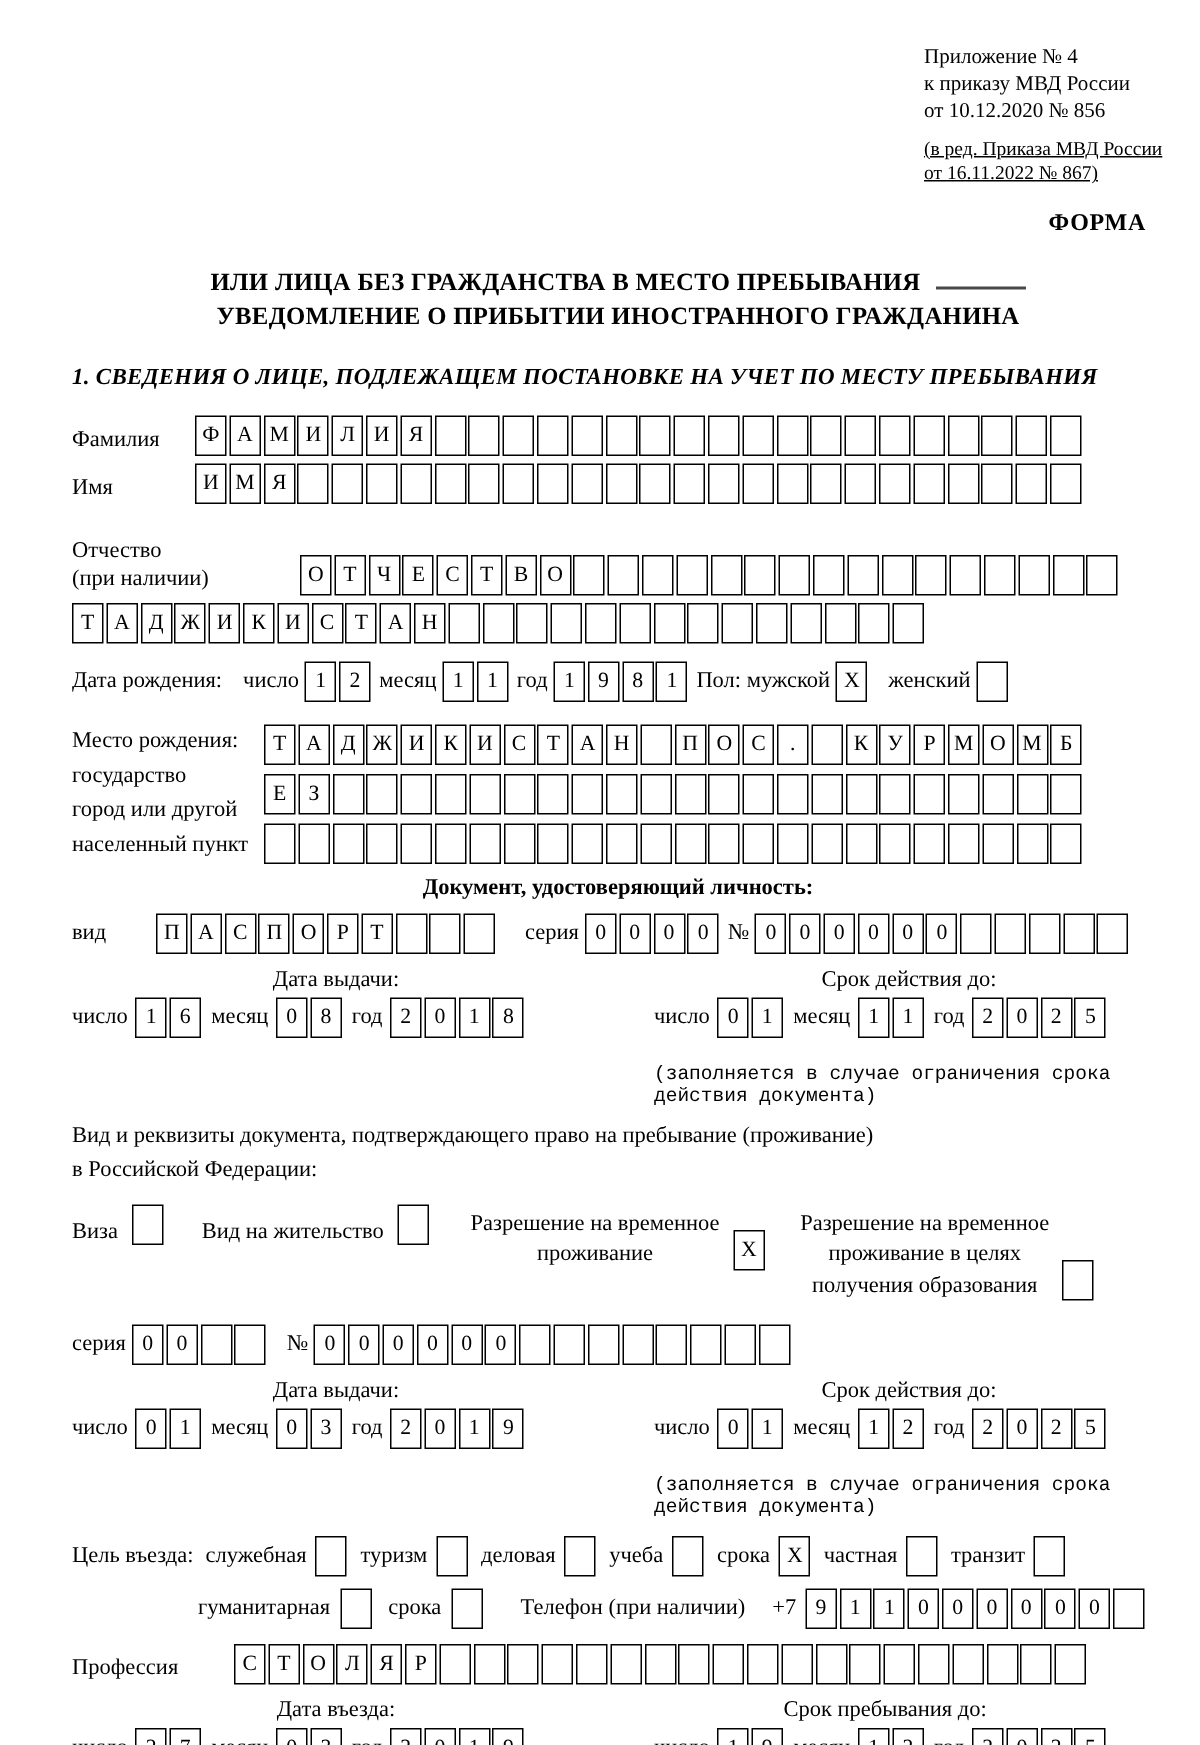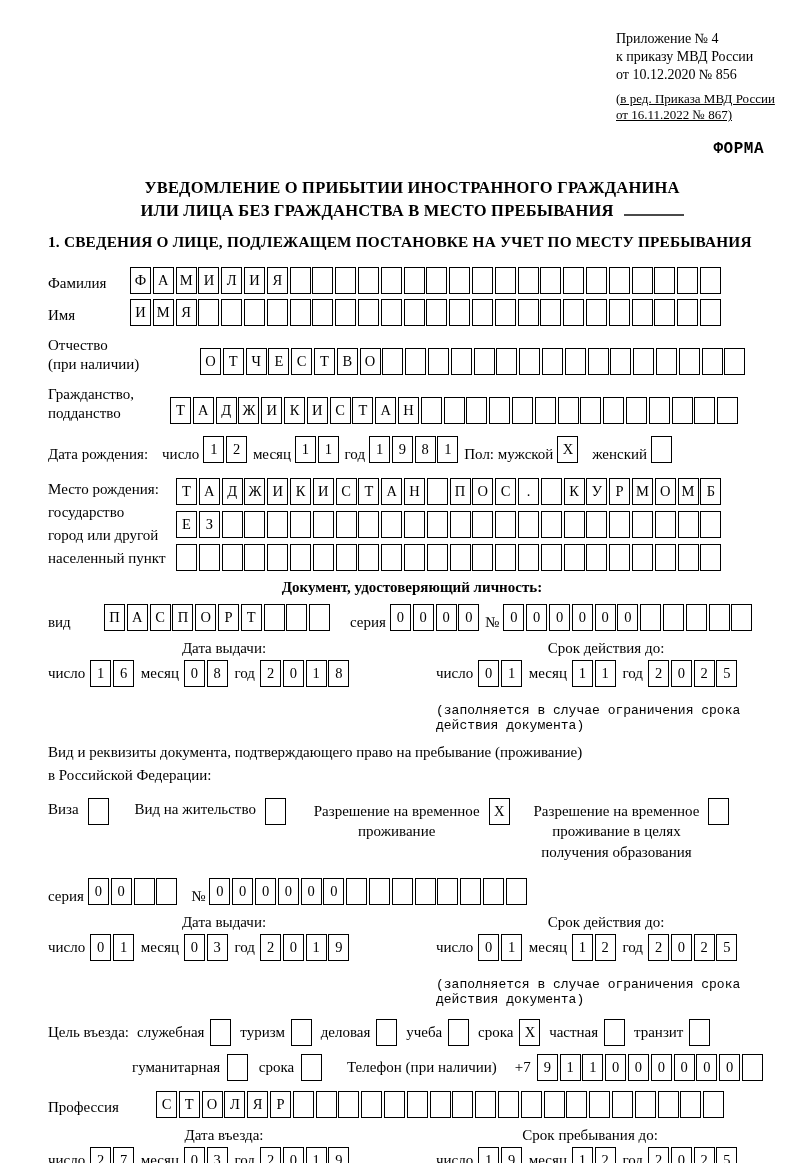--- a/index.html
+++ b/index.html
@@ -2,48 +2,48 @@
 <html><head>
 <meta charset="utf-8">
 <style>
   html,body{margin:0;padding:0;background:#ffffff;}
   body{width:800px;font-family:"Liberation Serif", serif;color:#000;}
   .page{width:800px;min-height:1163px;box-sizing:border-box;padding:30px 24px 20px 48px;position:relative;background:#fff;}
 
   
   .annex{margin-left:568px;font-size:14px;line-height:1.3;}
   .annex-note{margin-left:568px;font-size:13px;line-height:1.3;margin-top:6px;text-decoration:underline;}
-  .forma{text-align:right;padding-right:12px;font-weight:bold;font-size:16px;margin-top:16px;letter-spacing:.5px;font-family:Liberation Mono, monospace;}
+  .forma{text-align:right;padding-right:12px;font-weight:bold;font-size:16px;margin-top:16px;letter-spacing:.5px;}
   .title{text-align:center;font-weight:bold;font-size:16.5px;line-height:1.4;margin-top:18px;letter-spacing:.2px;}
   .blank-line{display:inline-block;width:60px;height:13px;border-bottom:2.5px solid #4a4a4a;margin-left:10px;}
-  .section{font-weight:bold;font-size:15.3px;margin-top:10px;margin-bottom:16px;letter-spacing:.2px;}
+  .section{font-weight:bold;font-size:15.3px;margin-top:20px;margin-bottom:16px;letter-spacing:.2px;font-style:italic;}
 
   
   .frow{display:flex;align-items:flex-end;margin-bottom:5px;}
   .flabel{font-size:15px;line-height:1.3;padding-top:5px;flex:none;}
   .cells{display:flex;flex:none;}
   .cell{width:19px;height:25px;border:1.7px solid #000;margin-right:1.8px;display:inline-flex;align-items:center;justify-content:center;font-size:14.5px;flex:none;background:#fff;}
-  .inline{display:flex;align-items:flex-end;font-size:15px;}
+  .inline{display:flex;align-items:center;font-size:15px;}
   .inline .cells{margin:0 4px;}
   .gap8{width:8px;flex:none;} .gap14{width:14px;flex:none;}
 
   
   .dates{display:flex;margin:9px 0 2px;}
   .dcol{display:flex;flex-direction:column;}
   .dcol-left{width:352px;flex:none;}
   .dcol-right{margin-left:36px;}
   .dtitle{text-align:center;font-size:15px;margin-bottom:3px;}
   .dfields{display:flex;align-items:center;font-size:15px;}
   .dfields .cells{margin:0 5px;}
   .note-right{text-align:left;font-size:13px;margin-top:16px;padding-right:6px;font-family:Liberation Mono, monospace;}
 
   
   .intro{font-size:15px;line-height:1.55;margin-top:8px;}
   .permits{display:flex;align-items:flex-start;margin:10px 0 16px;}
-  .pitem{display:flex;align-items:flex-start;font-size:15px;}
+  .pitem{display:flex;align-items:flex-end;font-size:15px;}
   .plabel{padding-top:4px;}
   .plabel.multi{text-align:center;line-height:1.35;}
   .pitem .cells{margin-left:9px;margin-top:1px;}
 
   
   .purpose{display:flex;align-items:center;font-size:15px;margin:12px 0 4px;flex-wrap:nowrap;}
   .purpose .cells{margin:0 7px 0 6px;}
   .purpose2{display:flex;align-items:center;font-size:15px;margin:8px 0 6px;padding-left:84px;}
   .purpose2 .cells{margin:0 9px 0 7px;}
   .phone-label{margin-left:14px;}
@@ -60,22 +60,22 @@
     <div>к приказу МВД России</div>
     <div>от 10.12.2020 № 856</div>
   </div>
   <div class="annex-note">
     <div>(в ред. Приказа МВД России</div>
     <div>от 16.11.2022 № 867)</div>
   </div>
   <div class="forma">ФОРМА</div>
 
   <div class="title">
+    <div><span>ИЛИ ЛИЦА БЕЗ ГРАЖДАНСТВА В МЕСТО ПРЕБЫВАНИЯ</span><span class="blank-line"></span></div>
     <div>УВЕДОМЛЕНИЕ О ПРИБЫТИИ ИНОСТРАННОГО ГРАЖДАНИНА</div>
-    <div><span>ИЛИ ЛИЦА БЕЗ ГРАЖДАНСТВА В МЕСТО ПРЕБЫВАНИЯ</span><span class="blank-line"></span></div>
   </div>
 
   <div class="section">1. СВЕДЕНИЯ О ЛИЦЕ, ПОДЛЕЖАЩЕМ ПОСТАНОВКЕ НА УЧЕТ ПО МЕСТУ ПРЕБЫВАНИЯ</div>
 
   <div class="frow">
     <span class="flabel" style="width:82px;">Фамилия</span>
     <span class="cells">
         <span class="cell">Ф</span>
         <span class="cell">А</span>
         <span class="cell">М</span>
@@ -131,21 +131,21 @@
         <span class="cell"></span>
         <span class="cell"></span>
         <span class="cell"></span>
         <span class="cell"></span>
         <span class="cell"></span>
         <span class="cell"></span>
       </span>
   </div>
 
   <div class="frow">
-    <span class="flabel" style="width:152px;">
+    <span class="flabel" style="width:152px;margin-top:12px;">
       <span>Отчество</span><br>
       <span>(при наличии)</span>
     </span>
     <span class="cells">
         <span class="cell">О</span>
         <span class="cell">Т</span>
         <span class="cell">Ч</span>
         <span class="cell">Е</span>
         <span class="cell">С</span>
         <span class="cell">Т</span>
@@ -164,24 +164,20 @@
         <span class="cell"></span>
         <span class="cell"></span>
         <span class="cell"></span>
         <span class="cell"></span>
         <span class="cell"></span>
         <span class="cell"></span>
       </span>
   </div>
 
   <div class="frow">
-    <span class="flabel" style="width:122px;">
-      <span>Гражданство,</span><br>
-      <span>подданство</span>
-    </span>
     <span class="cells">
         <span class="cell">Т</span>
         <span class="cell">А</span>
         <span class="cell">Д</span>
         <span class="cell">Ж</span>
         <span class="cell">И</span>
         <span class="cell">К</span>
         <span class="cell">И</span>
         <span class="cell">С</span>
         <span class="cell">Т</span>

